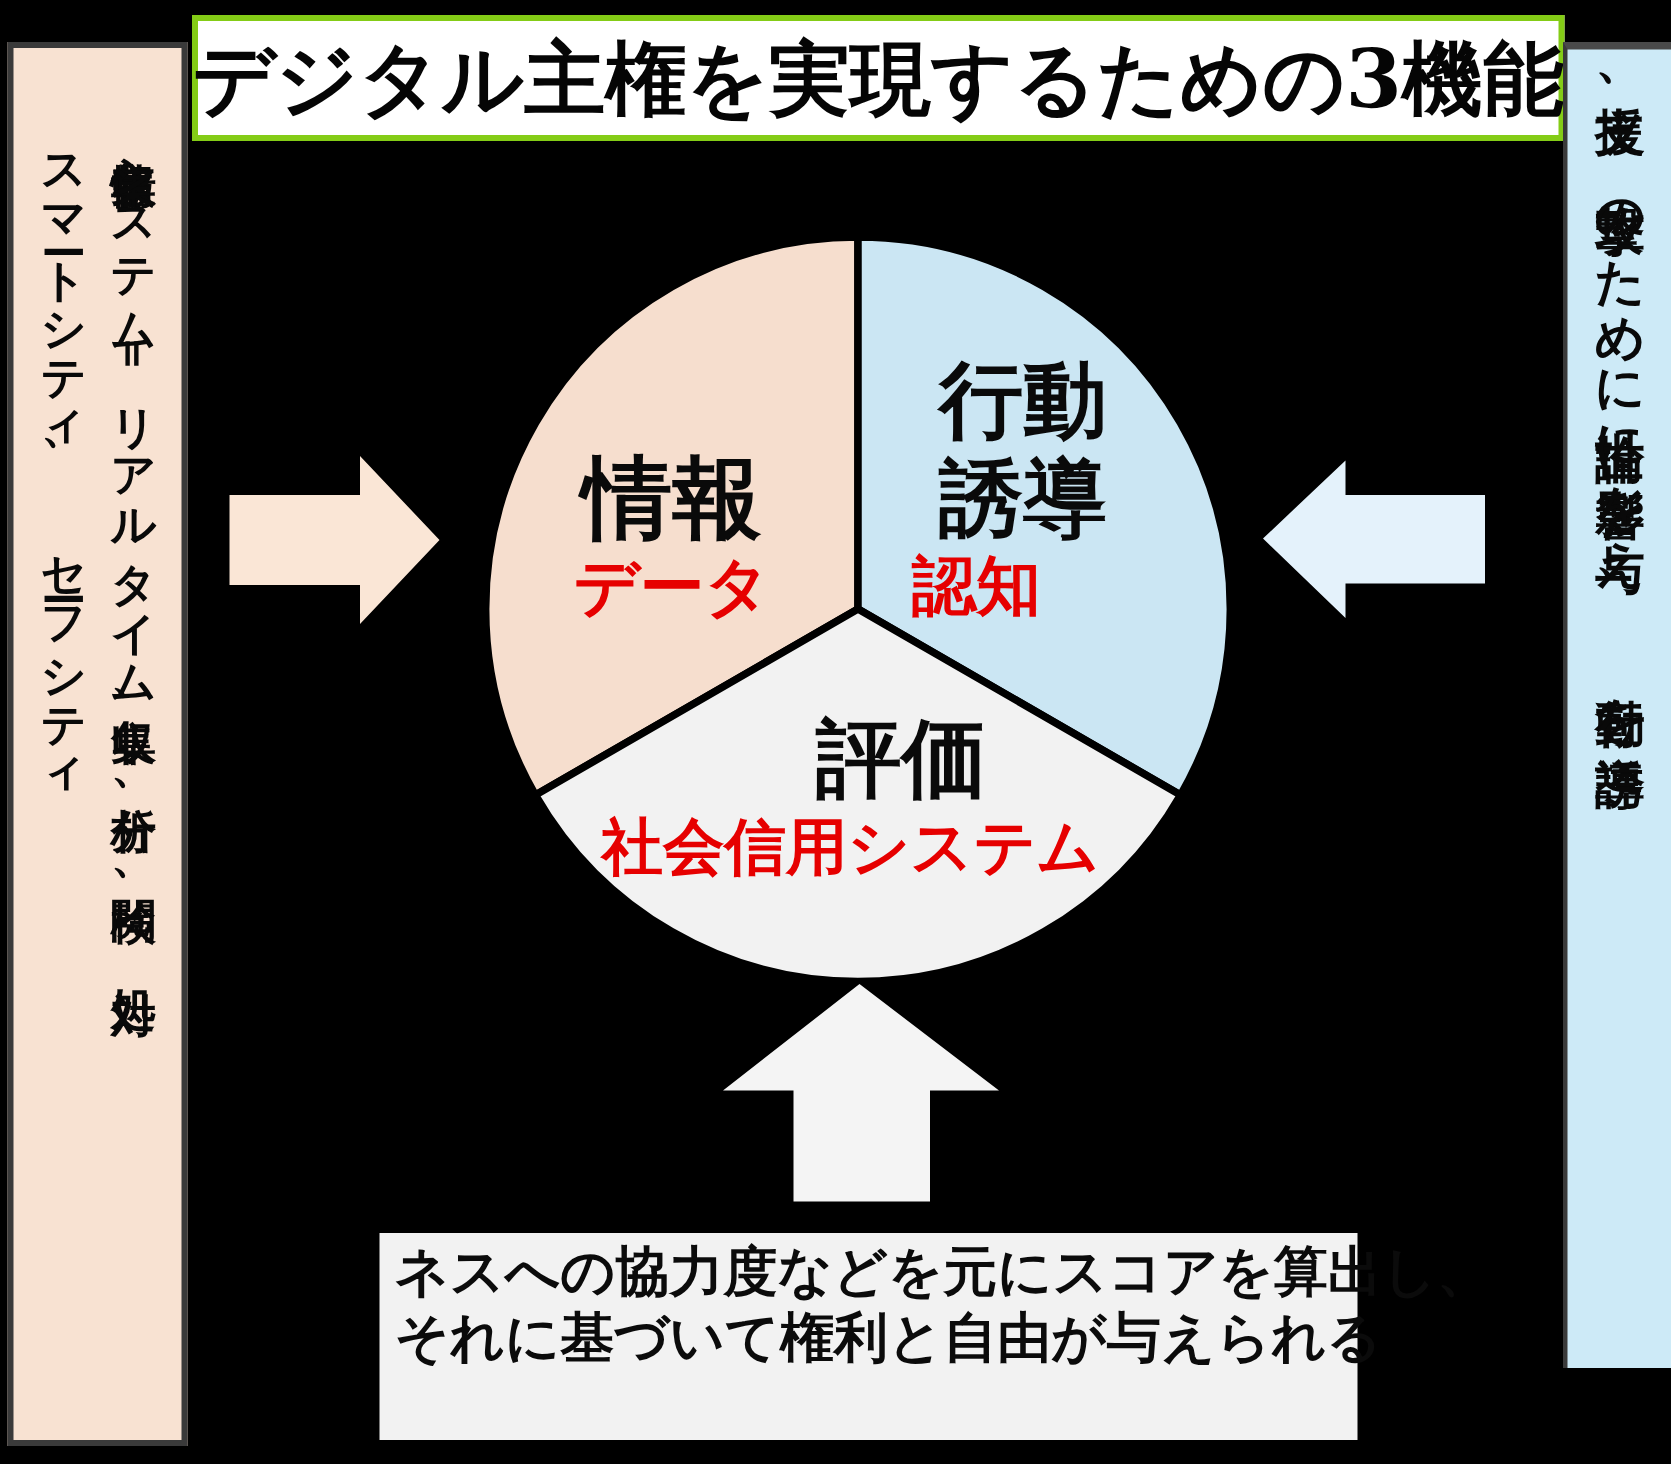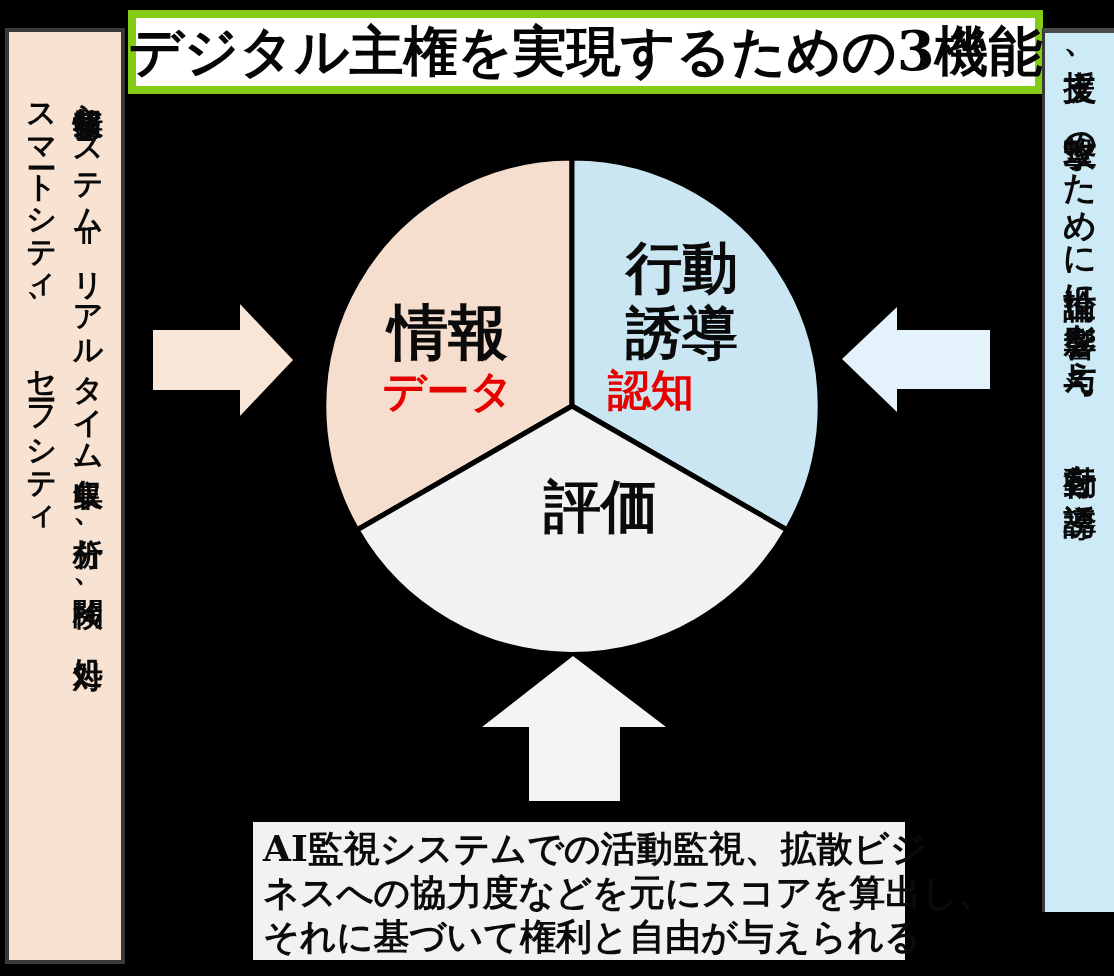--- a/index.html
+++ b/index.html
@@ -4,22 +4,22 @@
 <style>
   html,body{margin:0;padding:0;background:#000;}
   .stage{
     position:relative;width:1114px;height:976px;background:#000;overflow:hidden;
     font-family:"DejaVu Serif","Liberation Serif",serif;font-weight:bold;
   }
   .abs{position:absolute;}
   
   .title-box{
     left:128px;top:10px;width:915px;height:84px;background:#ffffff;
-    border:8px solid #84cc16;box-sizing:border-box;
-    display:flex;align-items:center;justify-content:center;
+    border:4px solid #84cc16;box-sizing:border-box;
+    display:flex;align-items:flex-end;justify-content:center;
   }
   .title-text{font-size:54px;color:#050505;letter-spacing:0px;white-space:nowrap;}
   
   .left-panel{
     left:5px;top:28px;width:120px;height:936px;background:#F8E2D2;
     border:4px solid #3a3a3a;box-sizing:border-box;
     writing-mode:vertical-rl;text-orientation:mixed;
     padding:52px 10px 8px 0;color:#090909;
     font-size:30px;line-height:1.55;overflow:hidden;
   }
@@ -77,20 +77,20 @@
     <div>支援、　攻撃のために世論に影響を与え、　行動を誘導</div>
   </div>
 
   <div class="abs pie-label lbl-info">情報</div>
   <div class="abs pie-label lbl-conduct">行動誘導</div>
 
   <div class="abs pie-sub sub-info">データ</div>
   <div class="abs pie-sub sub-conduct">認知</div>
 
   <div class="abs pie-label lbl-eval">評価</div>
+  <div class="abs pie-sub sub-eval">社会信用システム</div>
 
   <div class="abs bottom-box">
-    <div class="bottom-line">AI監視システムでの活動監視、拡散ビジ</div>
     <div class="bottom-line">ネスへの協力度などを元にスコアを算出し、</div>
     <div class="bottom-line">それに基づいて権利と自由が与えられる</div>
   </div>
 
 </div>
 
 </body></html>

